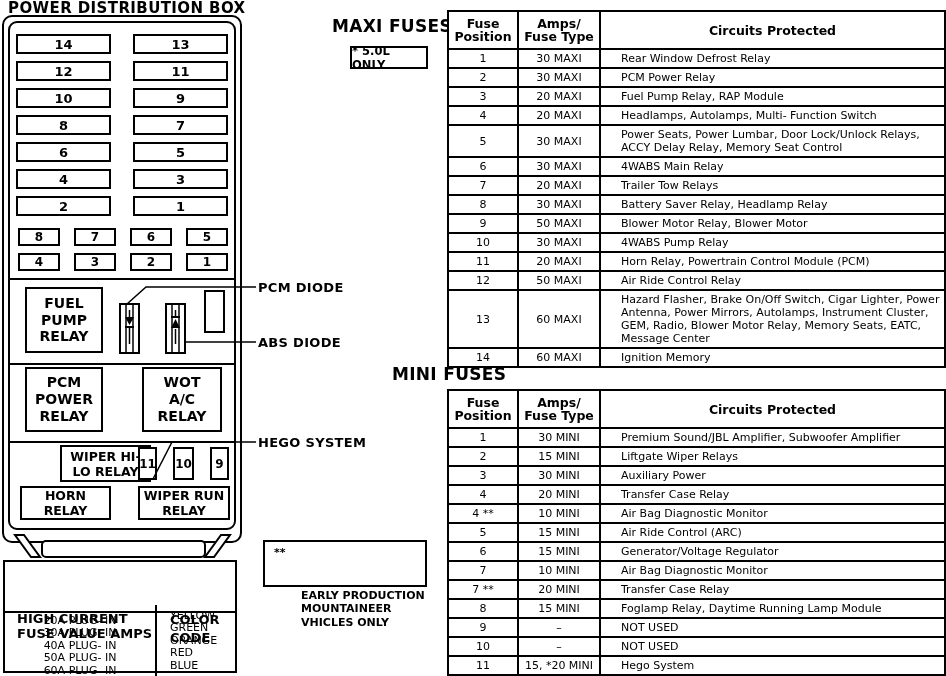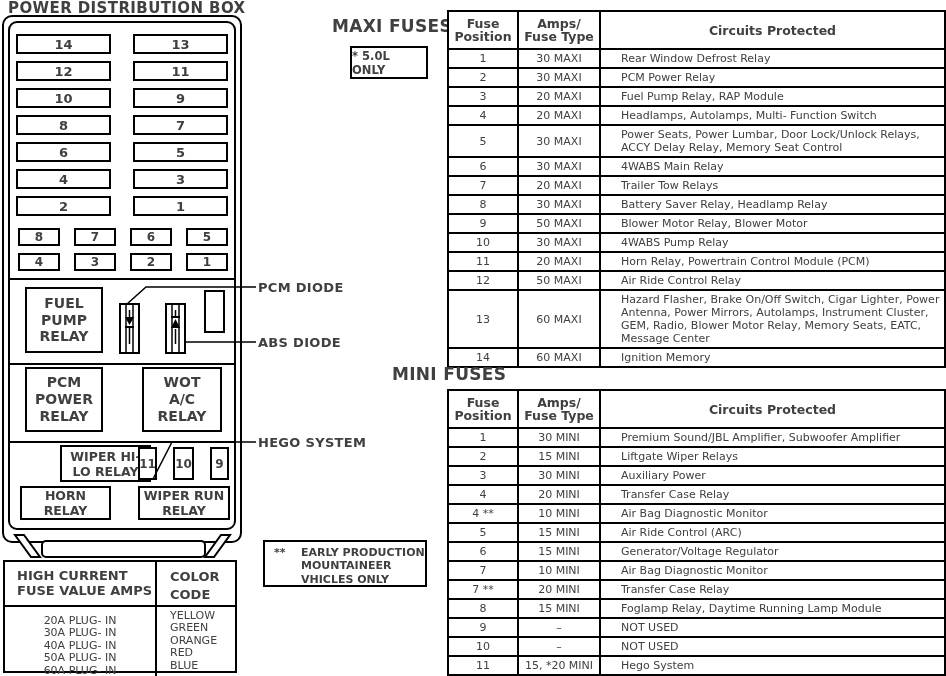--- a/index.html
+++ b/index.html
@@ -1,22 +1,22 @@
 <!DOCTYPE html>
 <html><head>
 <meta charset="utf-8">
 <style>
   * { margin:0; padding:0; box-sizing:border-box; }
   html,body { background:#fff; }
   .stage {
     position:relative; width:946px; height:676px; background:#fff;
-    font-family:"DejaVu Sans", sans-serif; color:#404040; overflow:hidden;
+    font-family:"DejaVu Sans", sans-serif; color:#000000; overflow:hidden;
   }
   .abs { position:absolute; }
-  .pre { white-space:pre-line; }
+  .pre { white-space:pre-line;margin-top:43px; }
 
   
   .pdb-title { left:8px; top:-1px; font-size:15px; font-weight:bold; letter-spacing:.4px; }
   .outer-box { left:2px; top:15px; width:240px; height:528px; border:2px solid #000; border-radius:10px; }
   .inner-box { left:8px; top:21px; width:228px; height:509px; border:2px solid #000; border-radius:9px; }
   .divider { left:8px; width:228px; border-top:2px solid #000; }
 
   .big-fuse-grid { left:16px; top:34px; display:grid; grid-template-columns:95px 95px;
                    column-gap:22px; grid-auto-rows:20px; row-gap:7px; }
   .small-fuse-grid { left:18px; top:228px; display:grid; grid-template-columns:repeat(4,42px);
@@ -50,21 +50,21 @@
            font-weight:bold; font-size:13px; line-height:15px; padding:6px 0 0 12px; }
   .cc-hr { border-bottom:2px solid #000; font-weight:bold; font-size:13px;
            line-height:18px; padding:6px 0 0 13px; }
   .cc-bl { border-right:2px solid #000; text-align:center; font-size:11px;
            line-height:12.4px; padding-top:8px; }
   .cc-br { font-size:11px; line-height:12.4px; padding:3px 0 0 13px; }
 
   
   .maxi-title { left:332px; top:16px; font-size:17px; font-weight:bold; letter-spacing:.3px; }
   .mini-title { left:348px; top:364px; font-size:17px; font-weight:bold; letter-spacing:.3px;margin-left:44px; }
-  .note-50l { left:350px; top:46px; width:78px; height:33px; border:2px solid #000;
+  .note-50l { left:350px; top:46px; width:78px; height:23px; border:2px solid #000;
               display:flex; align-items:center; justify-content:center;
               font-size:11.5px; font-weight:bold; }
   .note-early { left:263px; top:540px; width:164px; height:47px; border:2px solid #000;
                 display:flex; padding:4px 0 0 9px; font-weight:bold; font-size:11px; }
   .note-early .sym { width:27px; }
   .note-early .txt { line-height:13.3px; }
 
   
   .ftab-wrap-maxi { left:447px; top:10px; }
   .ftab-wrap-mini { left:447px; top:389px; }

